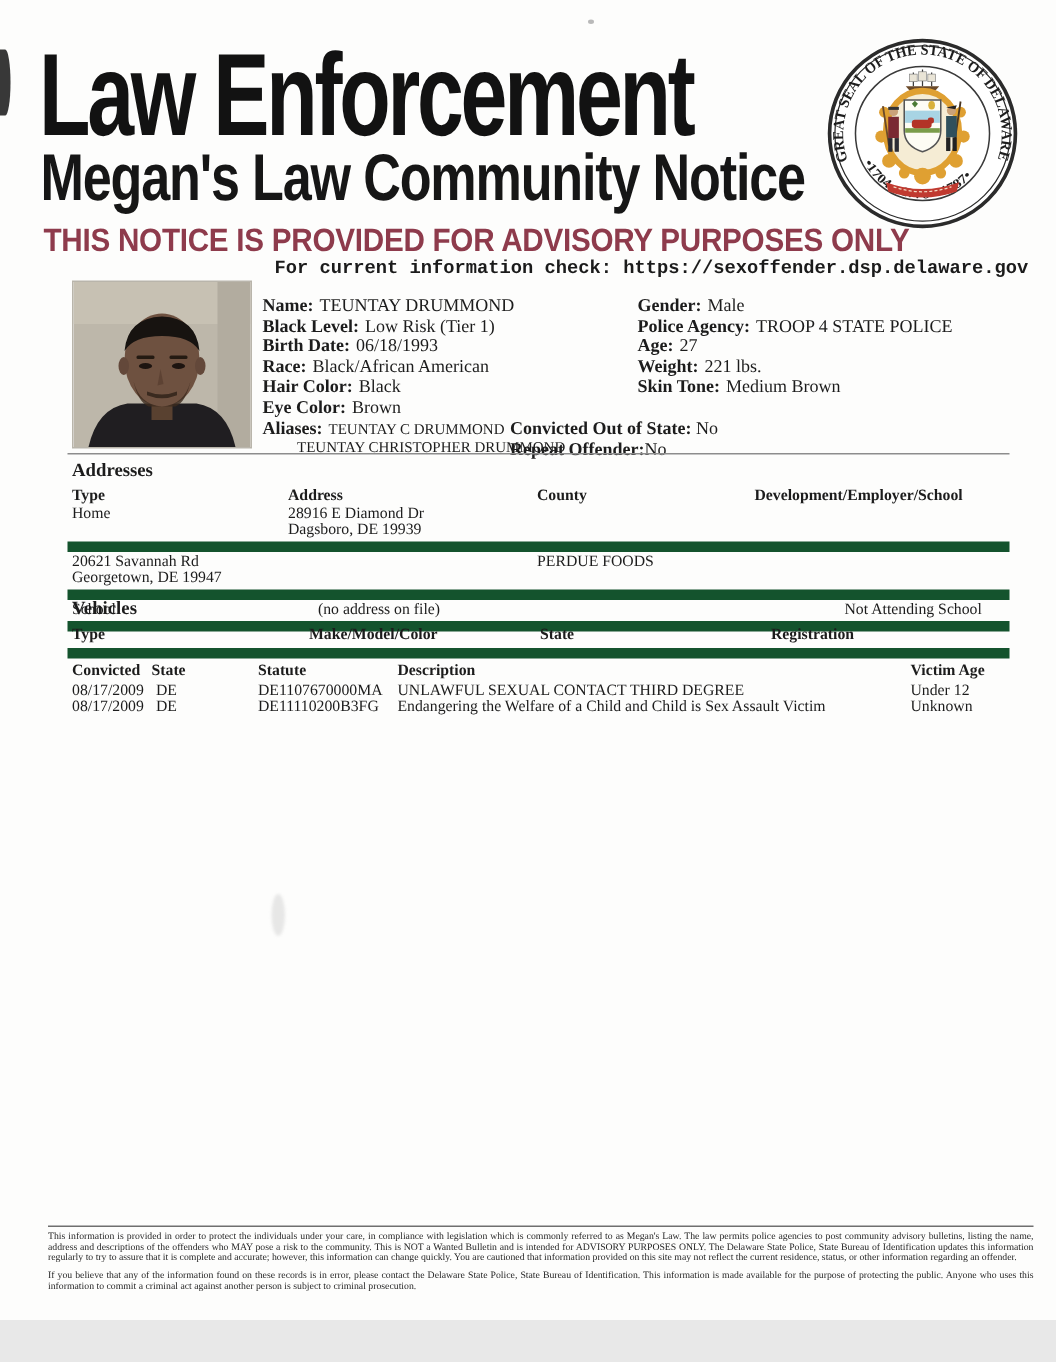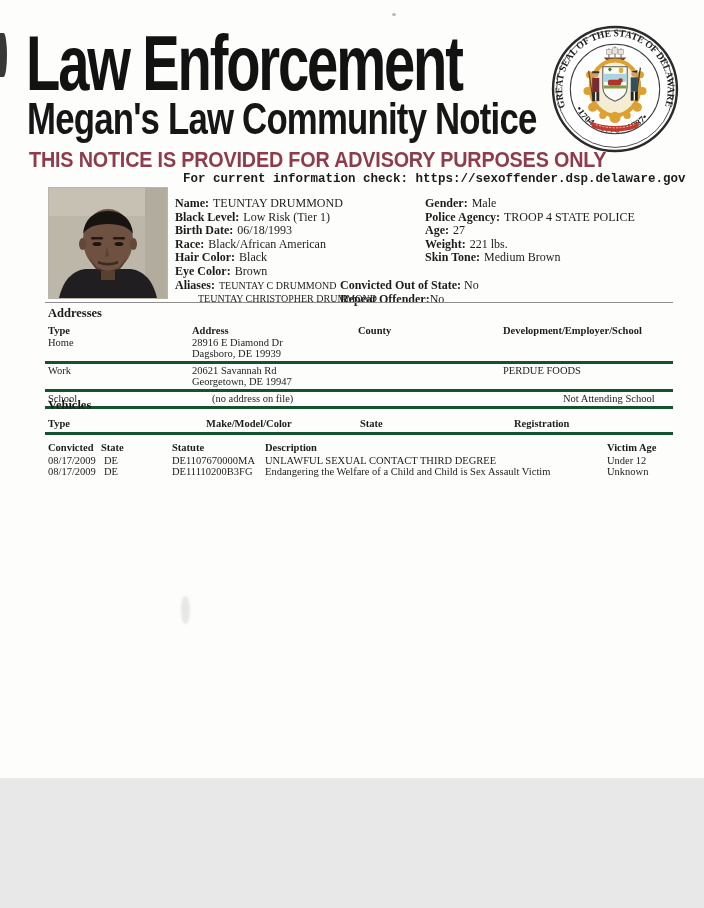--- a/index.html
+++ b/index.html
@@ -1,16 +1,16 @@
 <!DOCTYPE html>
 <html><head>
 <meta charset="utf-8">
 <style>
   html,body{margin:0;padding:0;background:#e8e8e8;}
-  #page{position:relative;width:704px;height:778px;background:#fdfdfc;overflow:hidden;
+  #page{position:relative;width:704px;height:880px;background:#fdfdfc;overflow:hidden;
         font-family:"Liberation Serif", serif;color:#1c1c1c;}
   .abs{position:absolute;}
 
   
   .h-title{left:26px;top:24px;font-family:"Liberation Sans",sans-serif;font-weight:bold;
            font-size:78px;line-height:78px;letter-spacing:-3px;color:#121212;
            transform:scaleX(0.72);transform-origin:0 0;white-space:nowrap;}
   .h-sub{left:27px;top:96px;font-family:"Liberation Sans",sans-serif;font-weight:bold;
          font-size:44px;line-height:46px;letter-spacing:-1px;color:#161616;
          transform:scaleX(0.79);transform-origin:0 0;white-space:nowrap;}
@@ -30,21 +30,21 @@
   .ovl .lbl{font-weight:bold;}
 
   
   .sect-title{font-weight:bold;font-size:12.5px;}
   .t-head{font-weight:bold;font-size:10.5px;}
   .t-cell{font-size:10.5px;line-height:11px;}
   .grid-addr{display:grid;grid-template-columns:144px 166px 145px 1fr;}
   .grid-veh{display:grid;grid-template-columns:158px 154px 154px 1fr;}
   .grid-conv{display:grid;grid-template-columns:50px 74px 93px 342px 1fr;}
   .rule{border-top:1.5px solid #8d8d8d;}
-  .row-line{border-bottom:3px solid #14532d;}
+  .row-line{border-bottom:7px solid #14532d;}
 
   
   #footer{left:32px;top:817px;width:657px;border-top:1px solid #6f6f6f;padding-top:3px;}
   #footer p{margin:0 0 5px 0;font-size:6.5px;line-height:7px;text-align:justify;color:#1f1f1f;}
 
   
   .smudge1{left:0;top:33px;width:7px;height:44px;background:#1d1d1d;border-radius:0 60% 60% 0;opacity:.88;}
   .smudge2{left:181px;top:596px;width:9px;height:28px;background:#bfbfbf;opacity:.35;border-radius:50%;filter:blur(1px);}
   .dot-top{left:392px;top:13px;width:4px;height:3px;background:#b9b9b9;border-radius:50%;}
 </style>
@@ -220,21 +220,20 @@
     <div class="grid-addr row-line" style="padding:1px 0 2px 3px;">
       <span class="t-cell">Home</span>
       <span class="t-cell">
         <span style="display:block">28916 E Diamond Dr</span>
         <span style="display:block">Dagsboro, DE 19939</span>
       </span>
       <span class="t-cell"></span>
       <span class="t-cell"></span>
     </div>
     <div class="grid-addr row-line" style="padding:1px 0 2px 3px;">
-      <span class="t-cell">Work</span>
       <span class="t-cell">
         <span style="display:block">20621 Savannah Rd</span>
         <span style="display:block">Georgetown, DE 19947</span>
       </span>
       <span class="t-cell"></span>
       <span class="t-cell">PERDUE FOODS</span>
     </div>
     <div class="grid-addr row-line" style="padding:1px 0 2px 3px;gap:20px;">
       <span class="t-cell">School</span>
       <span class="t-cell">

